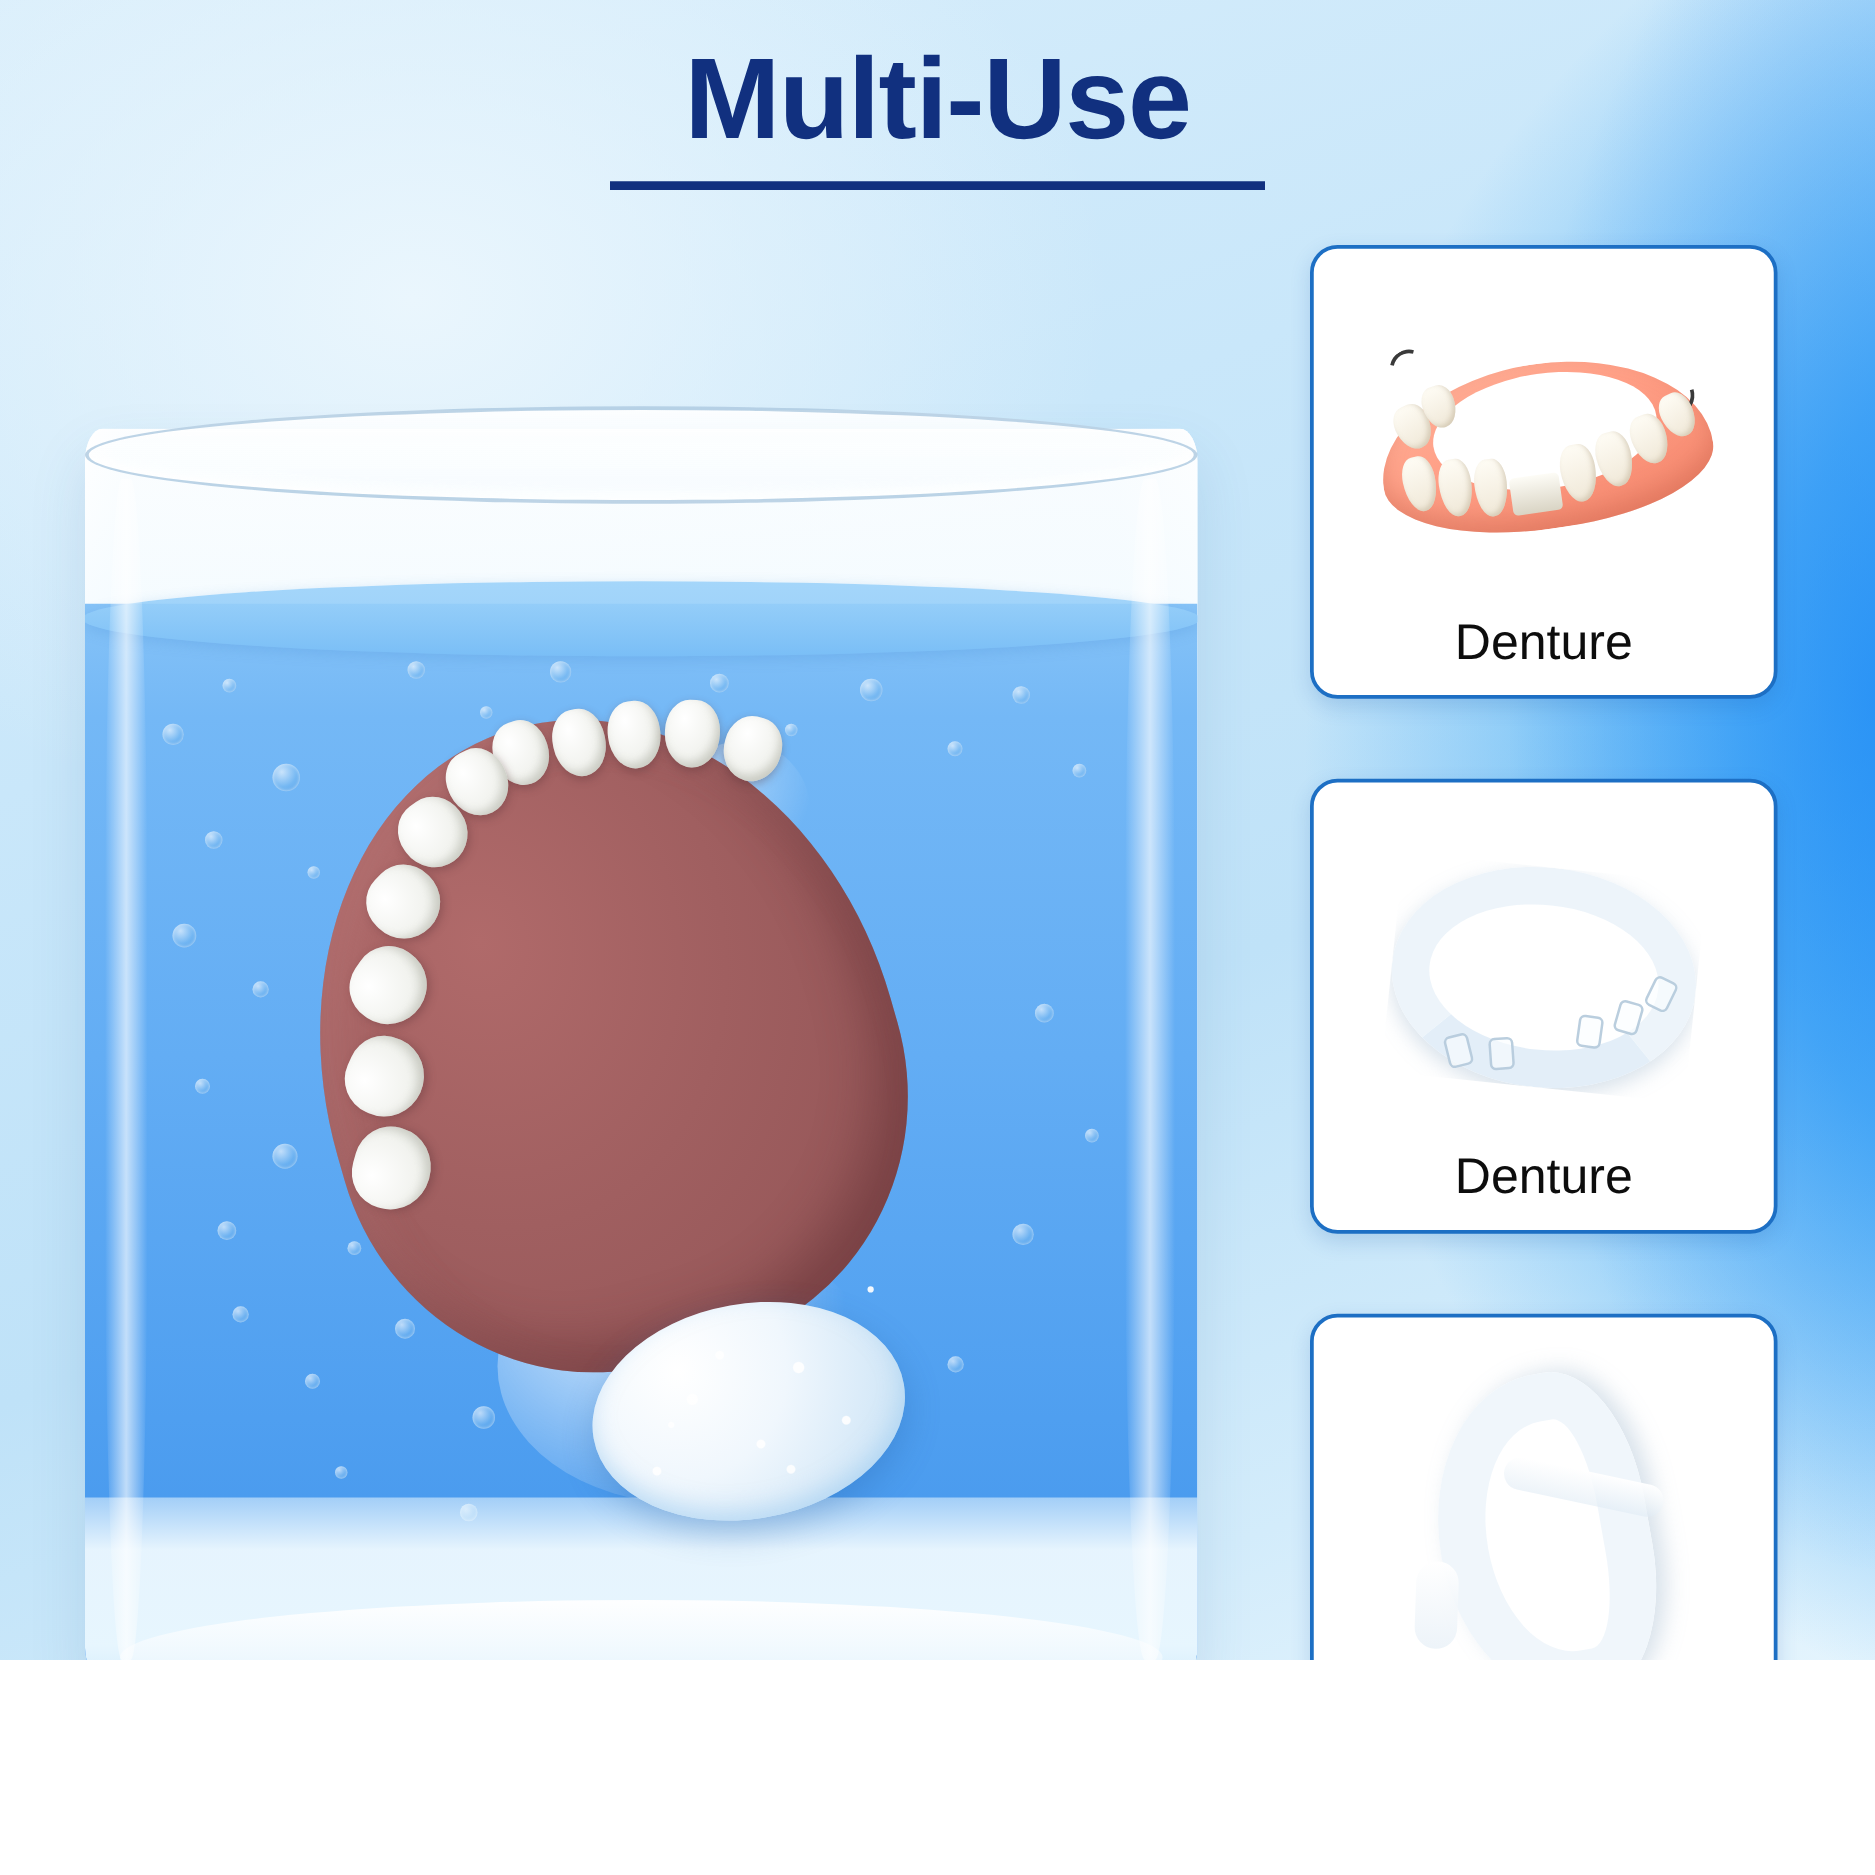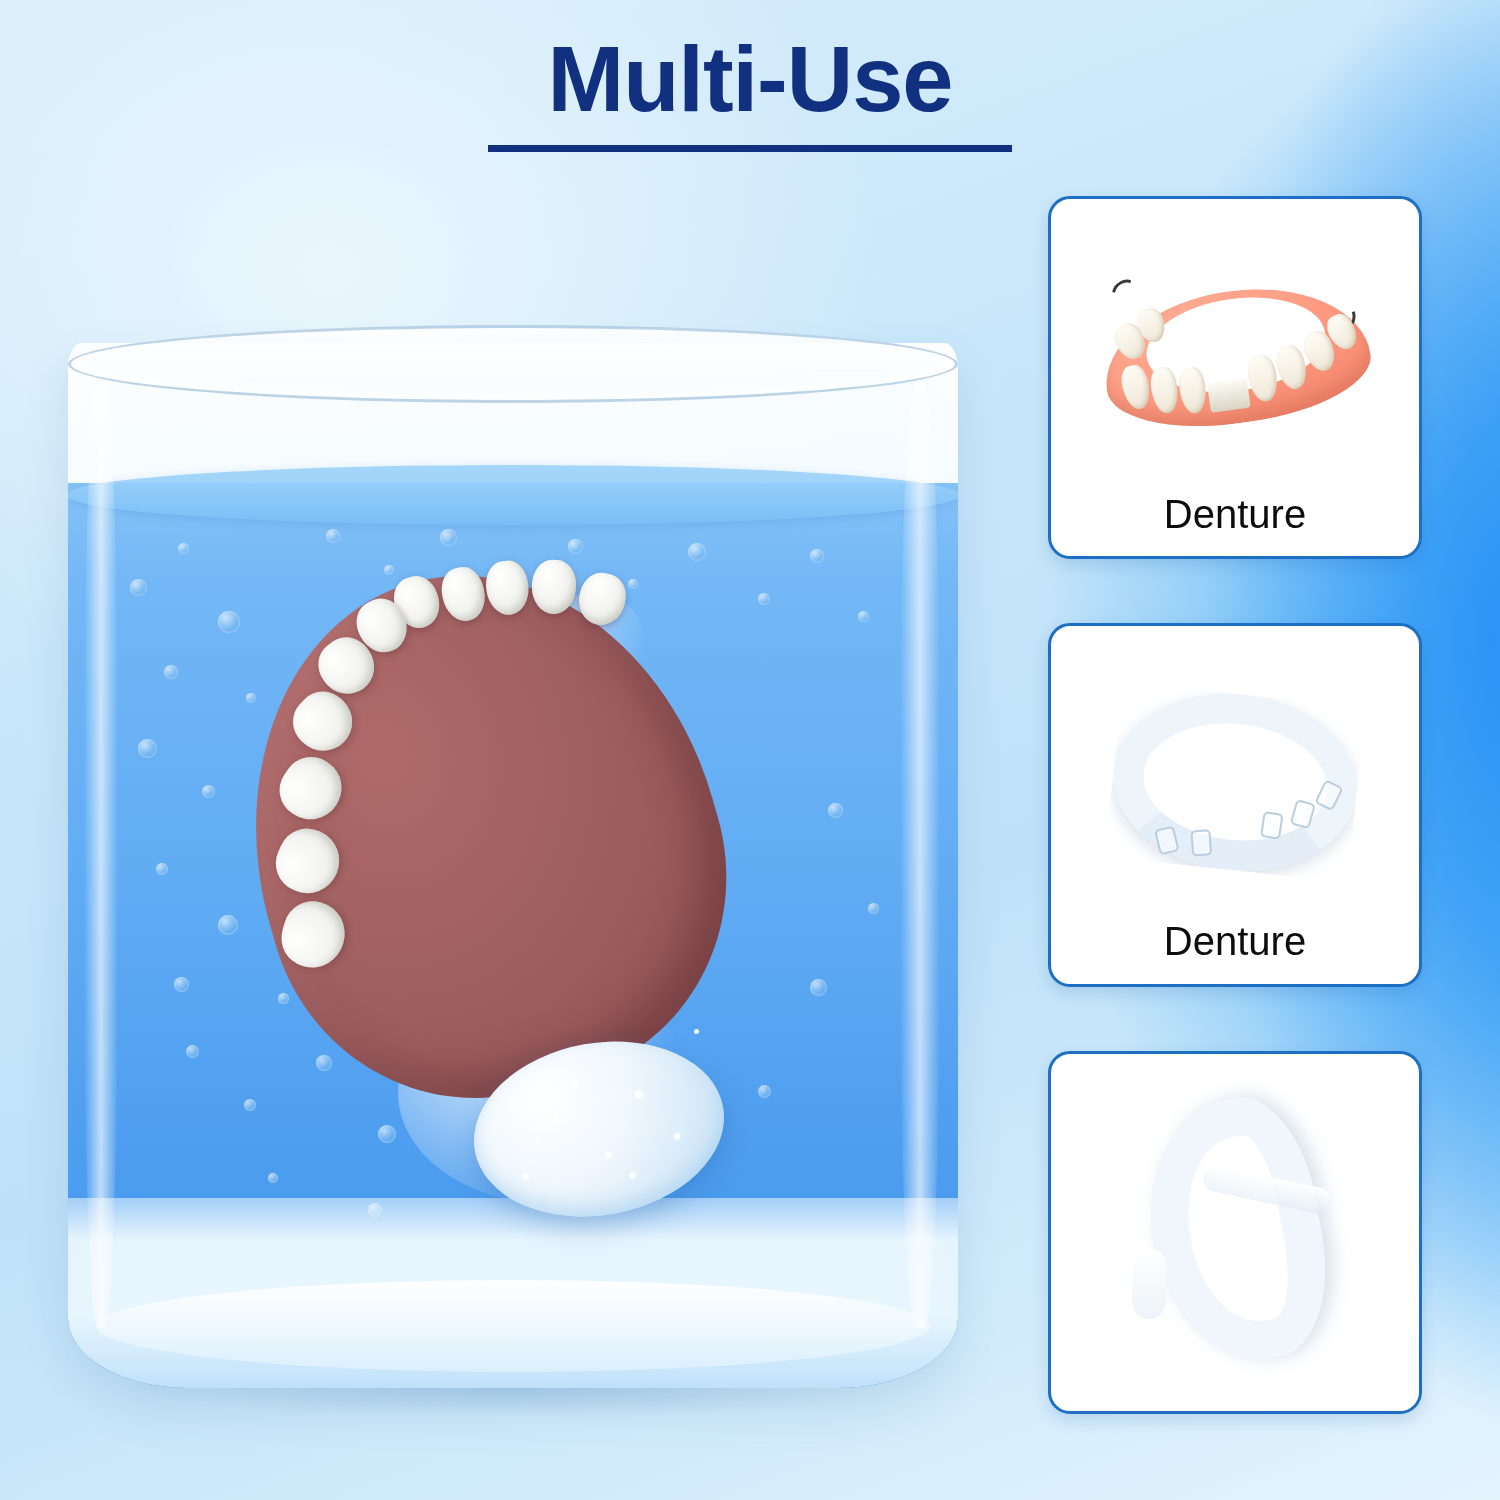--- a/index.html
+++ b/index.html
@@ -6,21 +6,21 @@
 
   html, body {
     width: 1500px; height: 1500px;
     overflow: hidden;
     font-family: "Liberation Sans", "DejaVu Sans", sans-serif;
   }
 
   
   .page {
     position: relative;
-    width: 1500px; height: 1500px;
+    width: 1500px; height: 1328px;
     background:
       radial-gradient(ellipse 900px 700px at 22% 18%, #eaf6fd 0%, rgba(234,246,253,0) 62%),
       radial-gradient(ellipse 1100px 1200px at 118% 46%, #1b8ff5 0%, #58b4f7 34%, rgba(120,195,250,0) 66%),
       linear-gradient(160deg, #d9eefb 0%, #c9e7fa 34%, #bfe2f8 60%, #d3ecfb 85%, #e4f4fd 100%);
     overflow: hidden;
   }
   .page::after{
     content:"";
     position:absolute; inset:0;
     background: radial-gradient(ellipse 420px 1000px at 100% 42%, rgba(20,130,245,.55) 0%, rgba(20,130,245,0) 70%);

